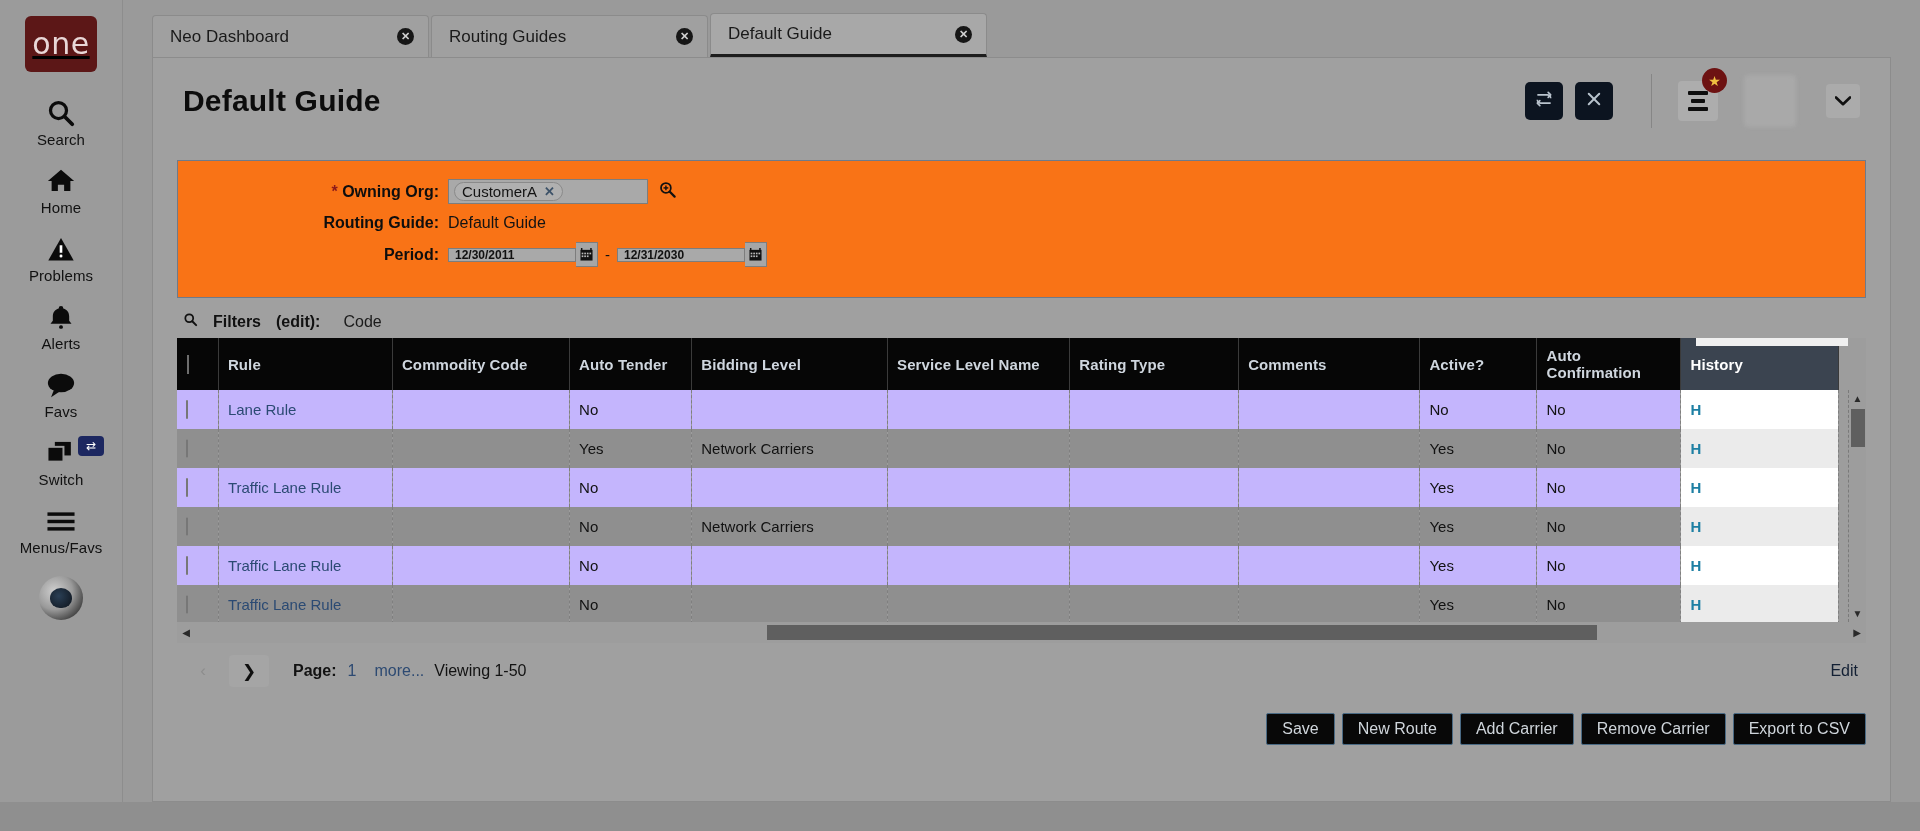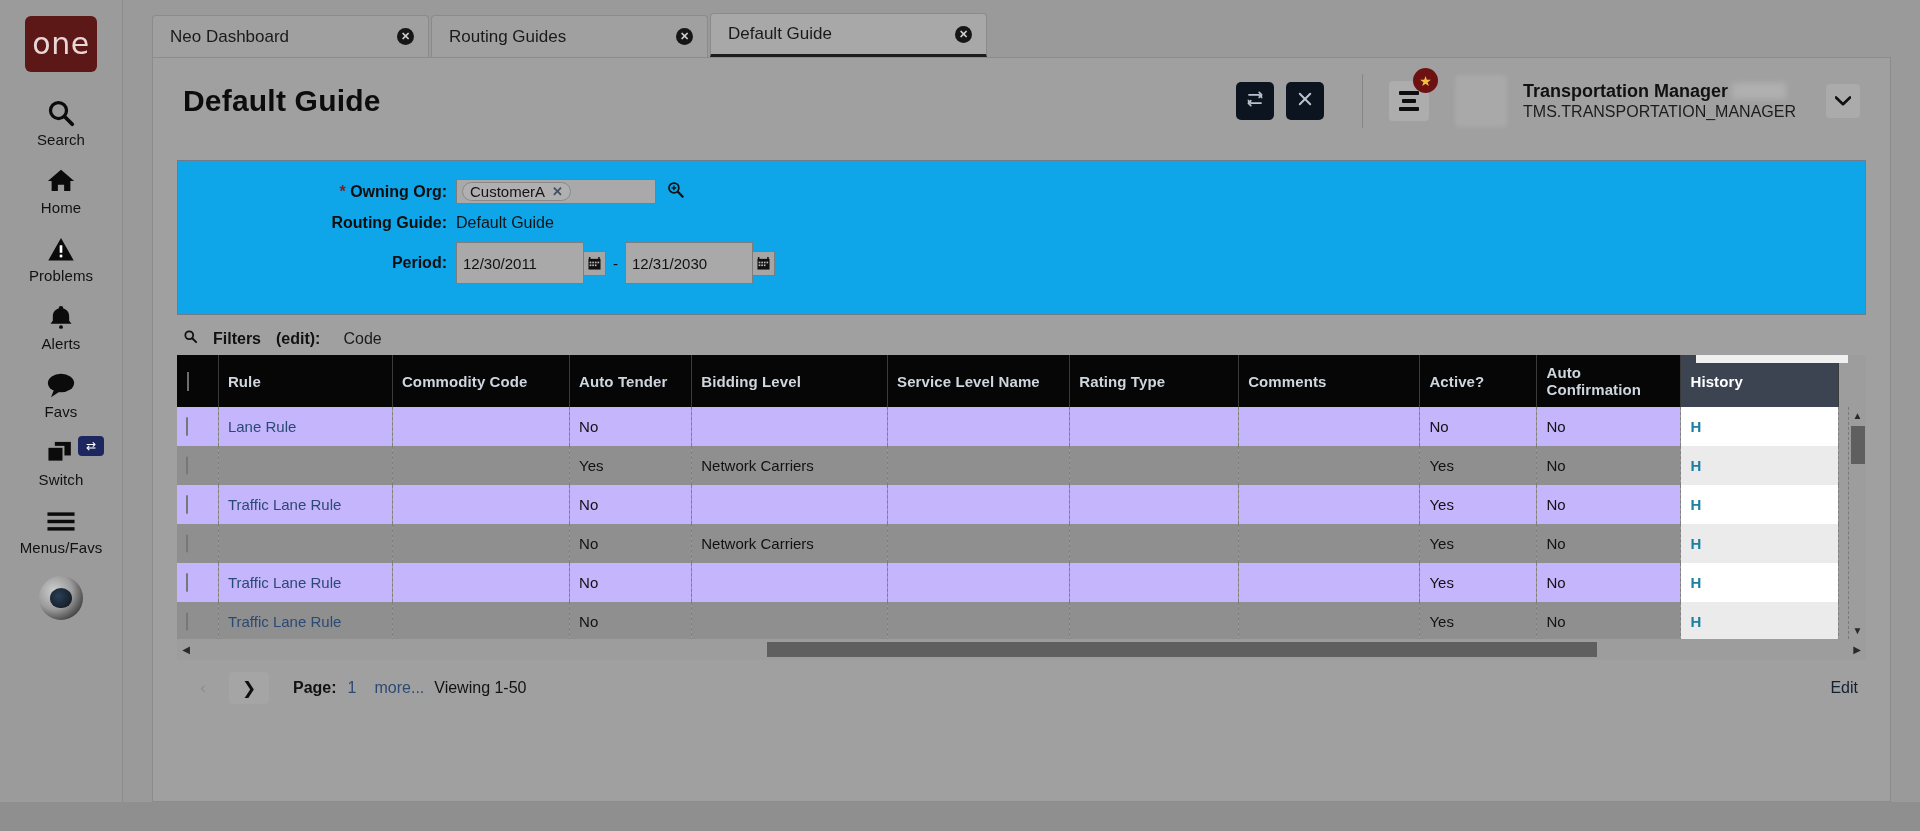--- a/index.html
+++ b/index.html
@@ -28,20 +28,21 @@
     display: flex; flex-direction: column;
     align-items: center;
     padding-top: 16px;
   }
   #logo {
     width: 72px; height: 56px;
     background: #5c1717;
     border-radius: 6px;
     display: flex; align-items: center; justify-content: center;
     margin-bottom: 24px;
+    text-decoration: underline;
   }
   #logo .logotext {
     color: #e9d7d7;
     font-size: 30px;
     font-weight: 400;
     letter-spacing: 0.5px;
     line-height: 1;
     font-family: "DejaVu Sans", sans-serif;
   }
   .navitem {
@@ -212,22 +213,22 @@
     background: #ababab; border-radius: 4px;
     margin-left: 30px;
     display: flex; align-items: center; justify-content: center;
     cursor: pointer; color: #101010; font-size: 15px;
   }
 
   
   #formcard {
     margin: 16px 24px 0 24px;
     border: 1px solid #6f7a8a;
-    background: #0ea5e9;
-    padding: 18px 0 20px 8px;
+    background: #f97316;
+    padding: 18px 0 20px 0;
   }
   .frow { display: flex; align-items: center; margin-bottom: 10px; }
   .flabel {
     width: 270px; text-align: right;
     font-size: 16px; font-weight: bold; color: #0e0e0e;
     padding-right: 9px;
   }
   .req { color: #8b1a1a; font-weight: bold; }
   .tokenbox {
     width: 200px; height: 25px;
@@ -242,24 +243,24 @@
     border-radius: 10px;
     font-size: 15px; color: #131313;
     padding: 0px 7px;
     display: flex; align-items: center; gap: 7px;
     height: 19px;
   }
   .token .tx { color: #3d5268; font-weight: bold; font-size: 13px; cursor:pointer; }
   .magnifier { margin-left: 10px; font-size: 19px; color: #111; cursor: pointer; }
   .statictext { font-size: 16px; color: #131313; }
   .datefield {
-    width: 128px; height: 42px;
+    width: 128px; height: 14px;
     background: #a9a9a9; border: 1px solid #7d7d7d;
-    font-size: 15px; color: #111;
-    display: flex; align-items: center; padding-left: 6px;
+    font-size: 12px; color: #111;
+    display: flex; align-items: center; padding-left: 6px; font-weight: bold;
   }
   .calbtn {
     width: 22px; height: 25px;
     background: #a6a6a6; border: 1px solid #7d7d7d; border-left: none;
     display: flex; align-items: center; justify-content: center;
     cursor: pointer; font-size: 14px; color: #0f0f0f;
   }
   .dashsep { margin: 0 7px; font-size: 15px; color: #111; }
   .chk {
     width: 15px; height: 15px;
@@ -544,27 +545,20 @@
           <div id="menubtn">
             <i></i>
             <i></i>
             <i></i>
           </div>
           <div id="starbadge">★</div>
         </div>
 
         <div id="useravatar"></div>
 
-        <div id="userinfo">
-          <div id="username">
-            <span>Transportation Manager</span>
-            <span class="blurchip"></span>
-          </div>
-          <div id="userrole">TMS.TRANSPORTATION_MANAGER</div>
-        </div>
 
         <div id="userchevron">
           <svg width="16" height="10" viewBox="0 0 16 10">
               <path d="M1 1.5 L8 8.2 L15 1.5" fill="none" stroke="#101010" stroke-width="2.6" stroke-linecap="round" stroke-linejoin="round"></path>
             </svg>
         </div>
       </div>
     </div>
 
     <div id="formcard">
@@ -776,17 +770,24 @@
     <div id="pagerow">
       <div class="pgbtn disabled">‹</div>
       <div class="pgbtn">❯</div>
       <span id="pagelabel">Page:</span>
       <span id="pagenum">1</span>
       <span id="pagemore">more...</span>
       <span id="viewing">Viewing 1-50</span>
       <span id="editlink">Edit</span>
     </div>
 
+    <div id="btnrow">
+      <button class="dkbtn">Save</button>
+      <button class="dkbtn">New Route</button>
+      <button class="dkbtn">Add Carrier</button>
+      <button class="dkbtn">Remove Carrier</button>
+      <button class="dkbtn">Export to CSV</button>
+    </div>
 
   </div>
 
   <div id="bottomstrip"></div>
 </div>
 
 </body></html>

